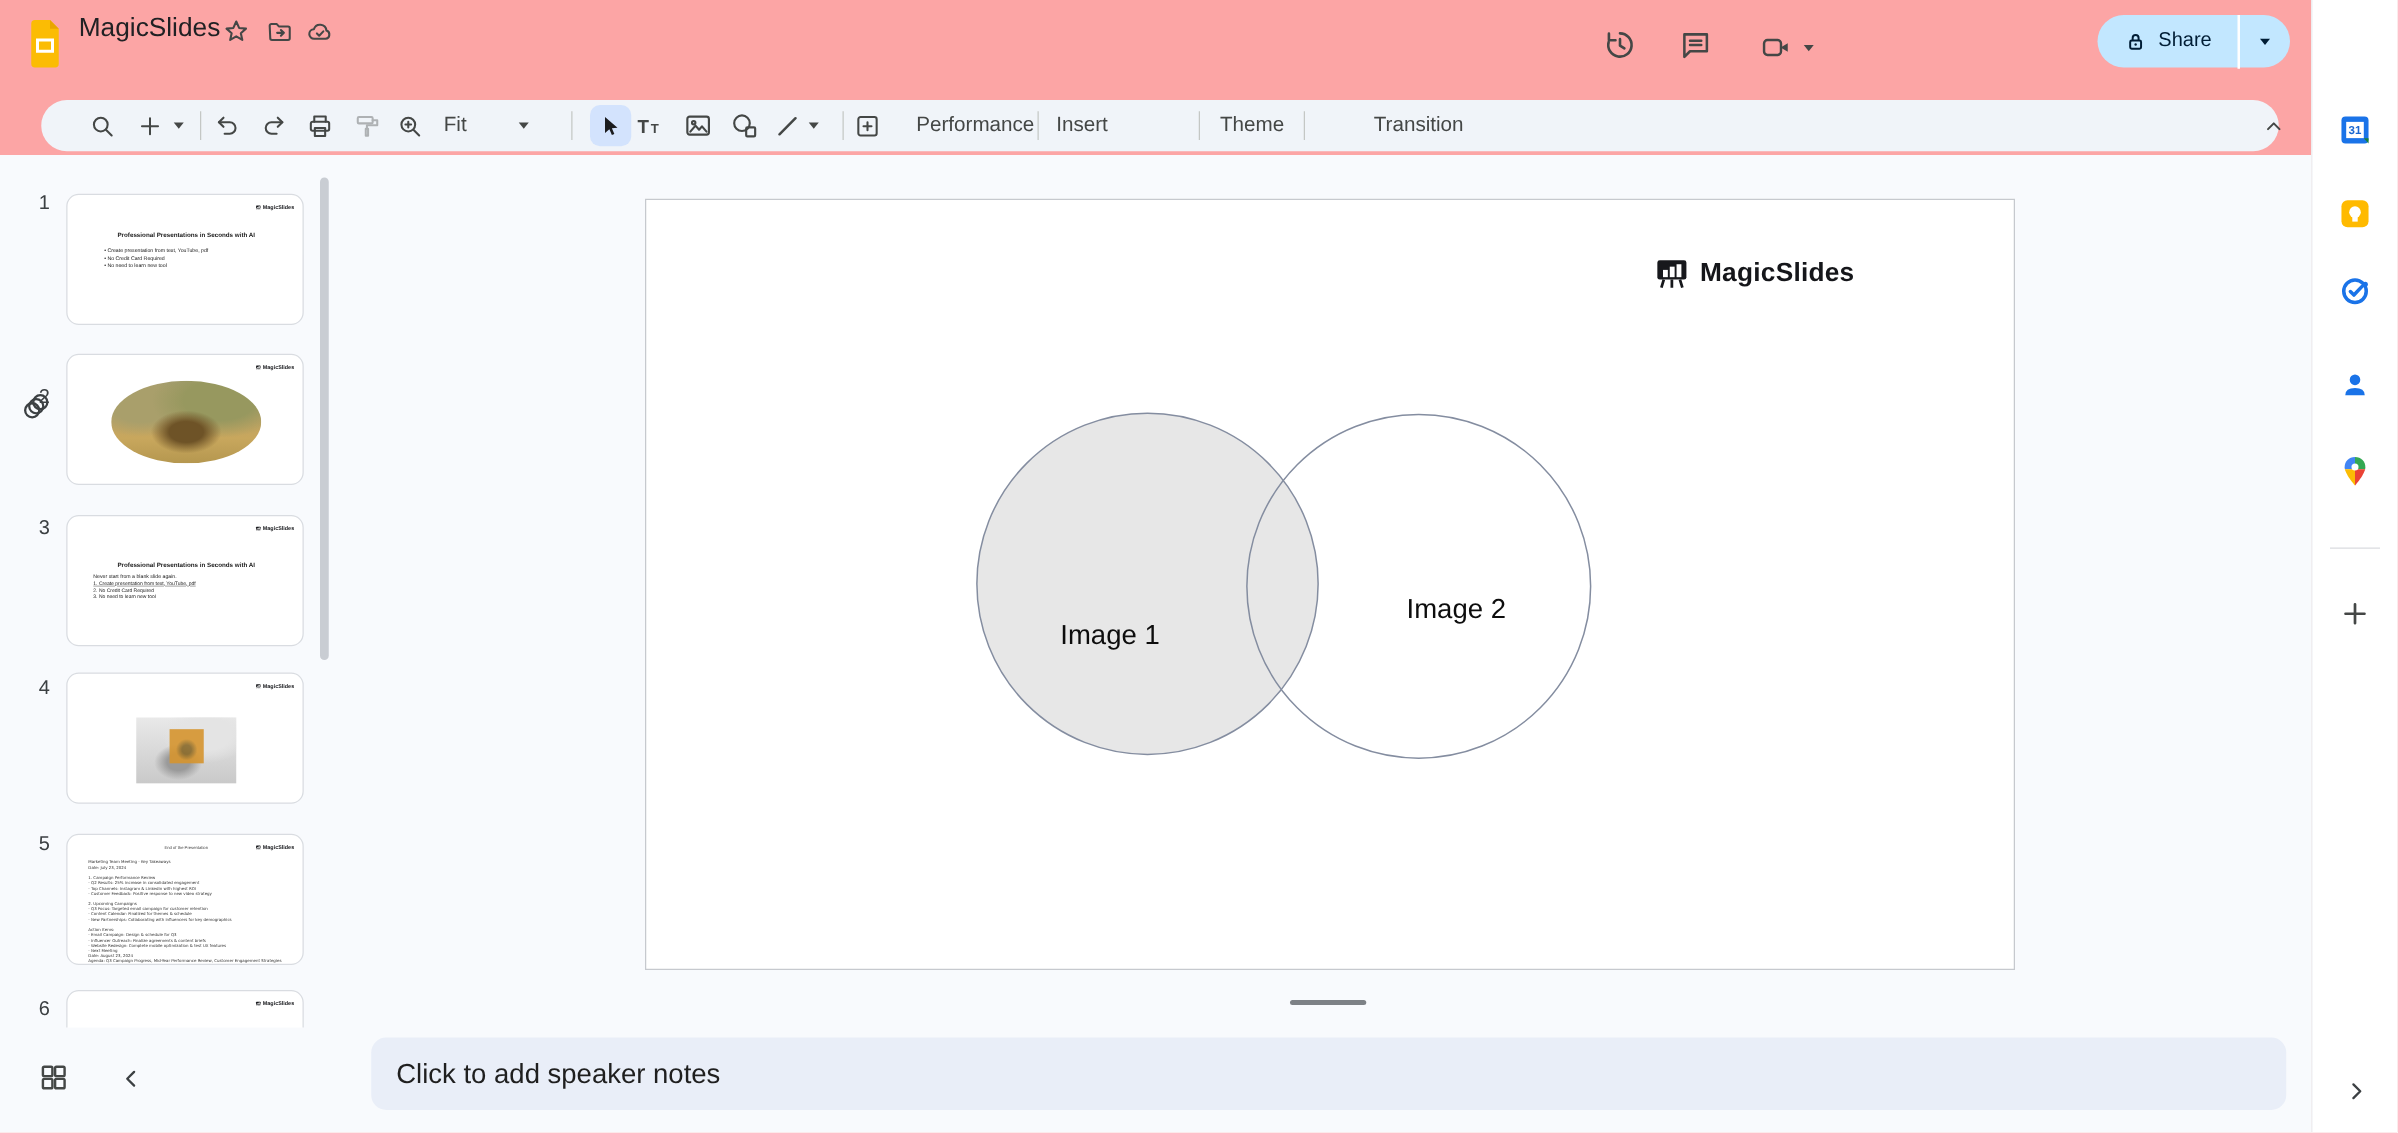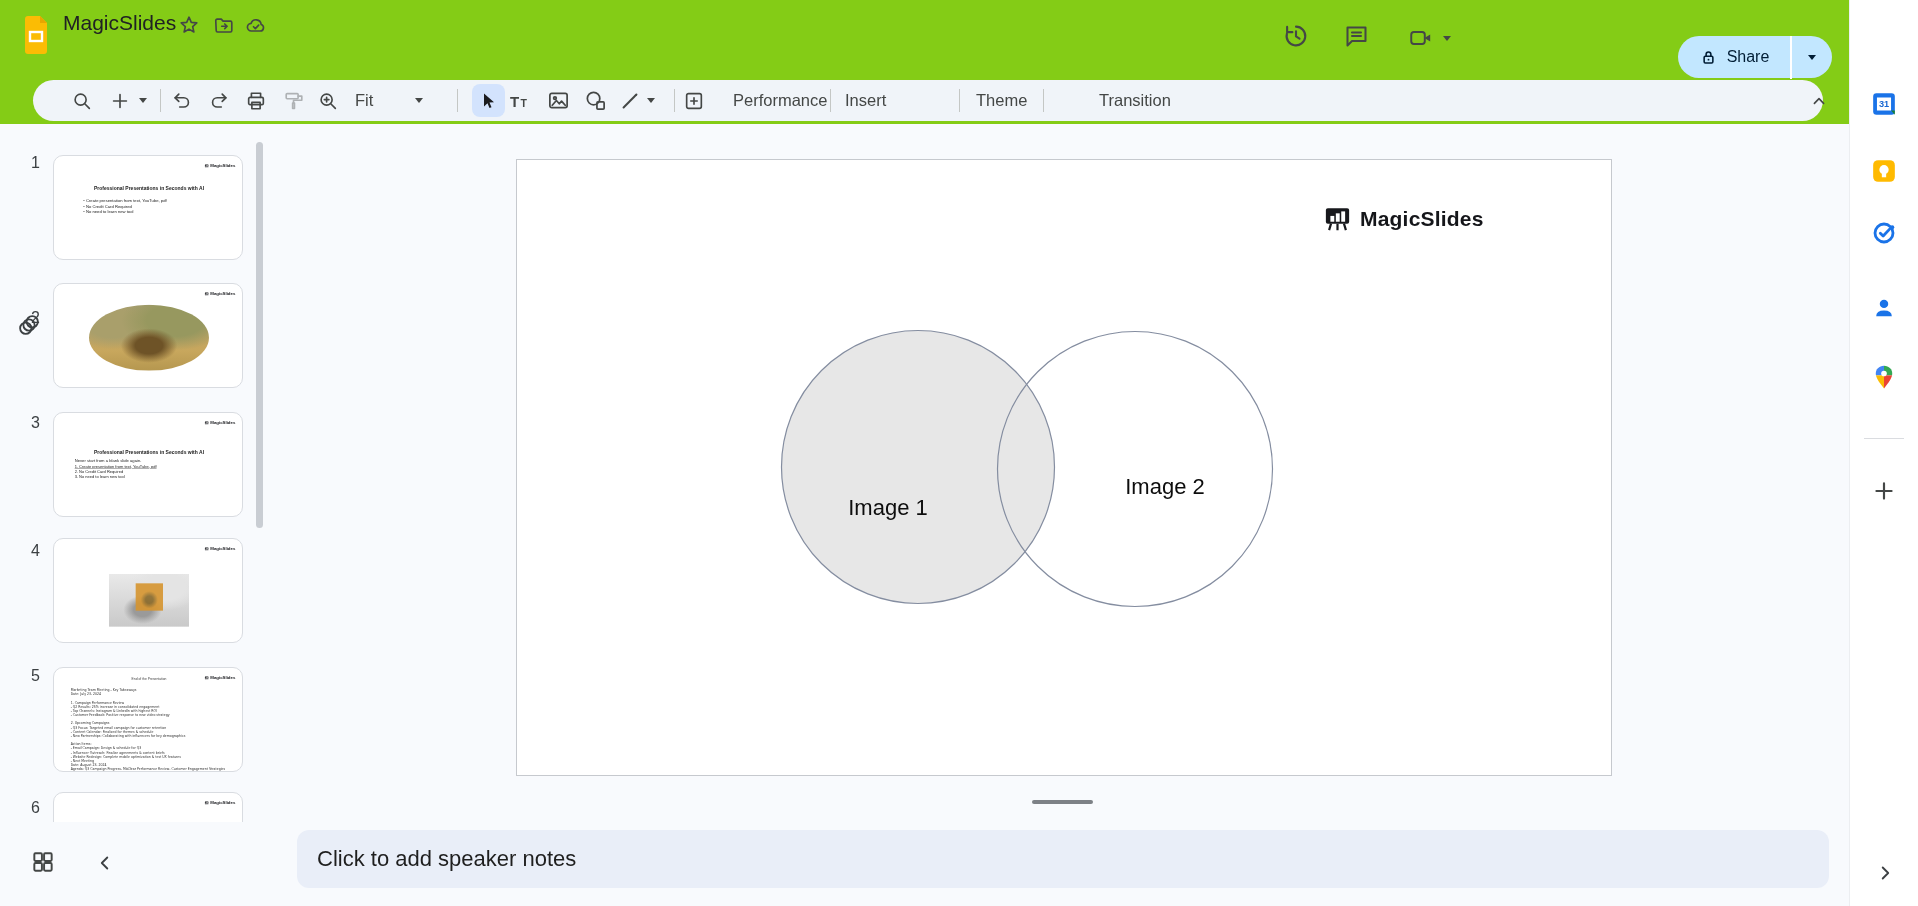--- a/index.html
+++ b/index.html
@@ -1,34 +1,34 @@
 <!DOCTYPE html>
 <html><head>
 <meta charset="utf-8">
 <style>
   html,body{margin:0;padding:0;background:#fff;}
   #app{position:relative;width:1918px;height:906px;overflow:hidden;
-       font-family:"Liberation Sans",sans-serif;background:#84cc16;
+       font-family:"Liberation Sans",sans-serif;background:#fca5a5;
        -webkit-font-smoothing:antialiased;}
   .abs{position:absolute;}
   svg{display:block;}
   .ic{stroke:#444746;fill:none;stroke-width:1.8;stroke-linecap:round;stroke-linejoin:round;}
 
   
   .doc-title{left:63px;top:11px;font-size:21px;color:#202124;}
   .menu-row{left:61px;top:42px;display:flex;gap:10px;}
   .menu-item{font-size:16px;color:#1f1f1f;padding:2px 9px;border-radius:6px;cursor:pointer;}
   .tb-txtbtn{font-size:16.5px;color:#444746;}
 
   .pill-btn{position:absolute;display:flex;align-items:center;border-radius:22px;height:42px;box-sizing:border-box;}
   #slideshow-btn{left:1483px;top:12px;width:184px;border:1px solid #747775;background:#fff;}
   #slideshow-btn .seg1{flex:1;display:flex;justify-content:center;font-size:16px;color:#1f1f1f;font-weight:500;}
   #slideshow-btn .divider{width:1px;height:42px;background:#747775;opacity:.55;}
   #slideshow-btn .seg2{width:42px;display:flex;justify-content:center;}
-  #share-btn{left:1678px;top:12px;width:154px;background:#c2e7ff;margin-top:24px;}
+  #share-btn{left:1678px;top:12px;width:154px;background:#c2e7ff;}
   #share-btn .seg1{flex:1;display:flex;align-items:center;justify-content:center;gap:9px;
                    font-size:16px;font-weight:500;color:#001d35;}
   #share-btn .divider{width:2px;height:43px;background:#ffffff;}
   #share-btn .seg2{width:40px;display:flex;justify-content:center;}
   #avatar{left:1853px;top:15px;width:40px;height:40px;border-radius:50%;
           background:radial-gradient(circle at 40% 35%,#ffffff 55%,#eceef2);border:1px solid #ececec;box-sizing:border-box;}
 
   
   #toolbar{left:33px;top:80px;width:1790px;height:41px;background:#f0f4f9;border-radius:21px;}
   .tbi{position:absolute;top:0;height:41px;display:flex;align-items:center;justify-content:center;cursor:pointer;}

